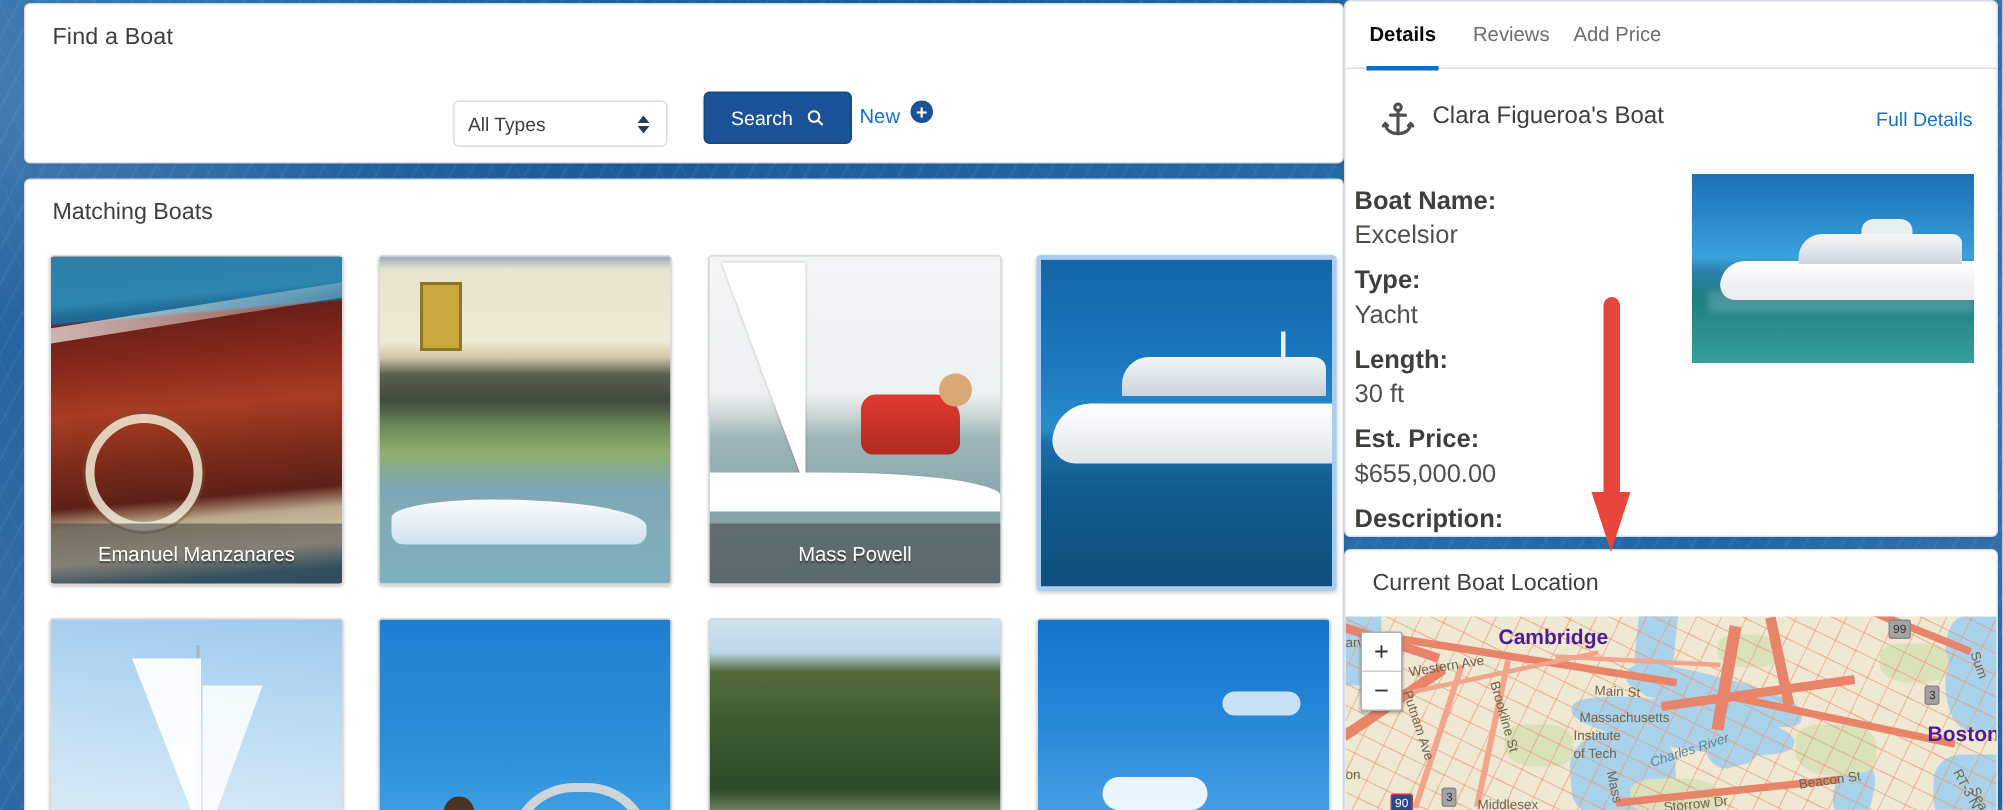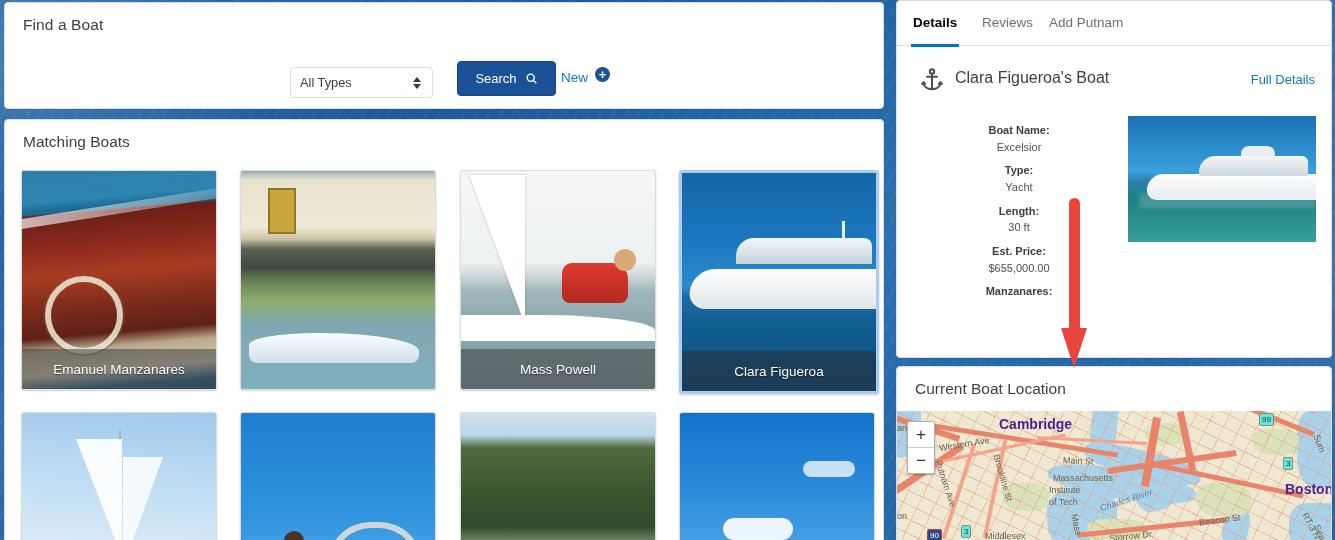--- a/index.html
+++ b/index.html
@@ -20,21 +20,21 @@
     z-index:0;
   }
   #backdrop:before{
     content:"";position:absolute;inset:0;
     background:
       repeating-linear-gradient(118deg, rgba(255,255,255,0.045) 0 2px, rgba(255,255,255,0) 2px 11px),
       repeating-linear-gradient(62deg, rgba(255,255,255,0.035) 0 1px, rgba(255,255,255,0) 1px 14px);
   }
 
   
-  #left-col{position:absolute;left:4px;top:0;width:880px;height:540px;z-index:2;}
+  #left-col{position:absolute;left:16px;top:0;width:880px;height:540px;z-index:2;}
 
   #find-a-boat-card{
     position:absolute;left:0;top:2px;width:878px;height:105px;
     background:#fff;border:1px solid #d8dde6;border-radius:4px;
     box-shadow:0 1px 2px rgba(0,0,0,.07);
   }
   #find-title{
     position:absolute;left:18px;top:13px;font-size:15.5px;color:#3e3e3c;letter-spacing:.1px;
   }
   #search-row{position:absolute;left:0;top:56px;width:878px;height:44px;}
@@ -196,21 +196,21 @@
   .tab.active{color:#080707;font-weight:bold;border-bottom:3px solid #0070d2;}
   #tab-details{left:14px;}
   #tab-reviews{left:83px;}
   #tab-add-review{left:150px;}
 
   #record-header{position:absolute;left:0;top:60px;width:434px;height:44px;}
   #anchor-icon{position:absolute;left:22px;top:6px;width:26px;height:26px;color:#514f4d;}
   #record-title{position:absolute;left:58px;top:8px;font-size:16px;color:#3e3e3c;}
   #full-details{position:absolute;right:16px;top:11px;font-size:13px;color:#1674c4;cursor:pointer;}
 
-  #fields{position:absolute;left:22px;top:124px;width:200px;font-size:11px;line-height:1.06;text-align:center;}
+  #fields{position:absolute;left:6px;top:124px;width:200px;font-size:17px;line-height:1.06;}
   .f-label{font-weight:bold;color:#3e3e3c;margin-top:12px;}
   .f-label:first-child{margin-top:0;}
   .f-value{color:#514f4d;margin-top:5px;}
 
   #boat-photo{
     position:absolute;left:1128px;top:116px;width:188px;height:126px;
     background:linear-gradient(180deg,#1b6fb5 0%,#2e8fcf 28%,#3ba0db 44%,#2c7fa8 52%,#1e7e84 66%,#2b8f8c 82%,#36a09a 100%);
     z-index:4;overflow:hidden;
   }
   #boat-photo .hull{
@@ -246,21 +246,21 @@
   .grid-lines{
     position:absolute;inset:0;
     background:
       repeating-linear-gradient(26deg, rgba(235,150,120,.5) 0 1px, rgba(0,0,0,0) 1px 13px),
       repeating-linear-gradient(116deg, rgba(235,150,120,.45) 0 1px, rgba(0,0,0,0) 1px 15px);
   }
   .maplabel{position:absolute;font-size:9px;color:#6b6651;white-space:nowrap;}
   .maplabel.city{font-size:14px;font-weight:bold;color:#4c1d95;}
   .maplabel.river{color:#5b86a3;font-style:italic;}
   .shield{
-    position:absolute;background:#5eead4;border:1px solid #8a8a8a;border-radius:2px;
+    position:absolute;background:#a3a3a3;border:1px solid #8a8a8a;border-radius:2px;
     font-size:8px;color:#333;padding:0 2px;line-height:11px;height:11px;
   }
   .shield.i{background:#2b4a8b;color:#fff;border-color:#cc3b33;}
   #map-zoom{
     position:absolute;left:10px;top:10px;width:26px;z-index:6;
     background:#fff;border:1px solid #b0b0b0;border-radius:2px;box-shadow:0 1px 2px rgba(0,0,0,.3);
   }
   #map-zoom div{
     height:25px;display:flex;align-items:center;justify-content:center;
     font-size:17px;color:#333;cursor:pointer;
@@ -325,21 +325,20 @@
         </div>
         <div class="cap">Mass Powell</div>
       </div>
 
       <div class="tile selected" style="left:666px;top:0;">
         <div class="art art-yacht">
           <span class="body"></span>
             <span class="deck"></span>
             <span class="mast"></span>
         </div>
-        <div class="cap">Clara Figueroa</div>
       </div>
 
       <div class="tile" style="left:8px;top:242px;">
         <div class="art art-sailsky">
           <span class="m"></span>
             <span class="s1"></span>
             <span class="s2"></span>
         </div>
 
       </div>
@@ -370,21 +369,21 @@
     </div>
   </div>
 </div>
 
 <div id="right-col">
 
   <div id="detail-card">
     <div id="tabbar">
       <div class="tab active" id="tab-details">Details</div>
       <div class="tab" id="tab-reviews">Reviews</div>
-      <div class="tab" id="tab-add-review">Add Putnam</div>
+      <div class="tab" id="tab-add-review">Add Price</div>
     </div>
 
     <div id="record-header">
       <svg id="anchor-icon" viewBox="0 0 24 24" fill="none" stroke="#514f4d" stroke-width="1.9" stroke-linecap="round">
         <circle cx="12" cy="4.2" r="2"></circle>
         <line x1="12" y1="6.3" x2="12" y2="20"></line>
         <line x1="7.4" y1="9" x2="16.6" y2="9"></line>
         <path d="M4.2 14.2c0 4 3.6 6.2 7.8 6.2s7.8-2.2 7.8-6.2"></path>
         <path d="M2.9 15.6l1.3-1.4 1.4 1.3"></path>
         <path d="M21.1 15.6l-1.3-1.4-1.4 1.3"></path>
@@ -395,21 +394,21 @@
 
     <div id="fields">
       <div class="f-label">Boat Name:</div>
       <div class="f-value">Excelsior</div>
       <div class="f-label">Type:</div>
       <div class="f-value">Yacht</div>
       <div class="f-label">Length:</div>
       <div class="f-value">30 ft</div>
       <div class="f-label">Est. Price:</div>
       <div class="f-value">$655,000.00</div>
-      <div class="f-label">Manzanares:</div>
+      <div class="f-label">Description:</div>
     </div>
   </div>
 
   <div id="map-card">
     <div id="map-title">Current Boat Location</div>
 
     <div id="map-area">
 
       <div class="riverband" style="left:-10px;top:0;width:34px;height:46px;border-radius:0 0 40% 0;"></div>
       <div class="riverband" style="left:193px;top:-4px;width:26px;height:58px;border-radius:0 0 50% 50%;transform:rotate(6deg);"></div>

